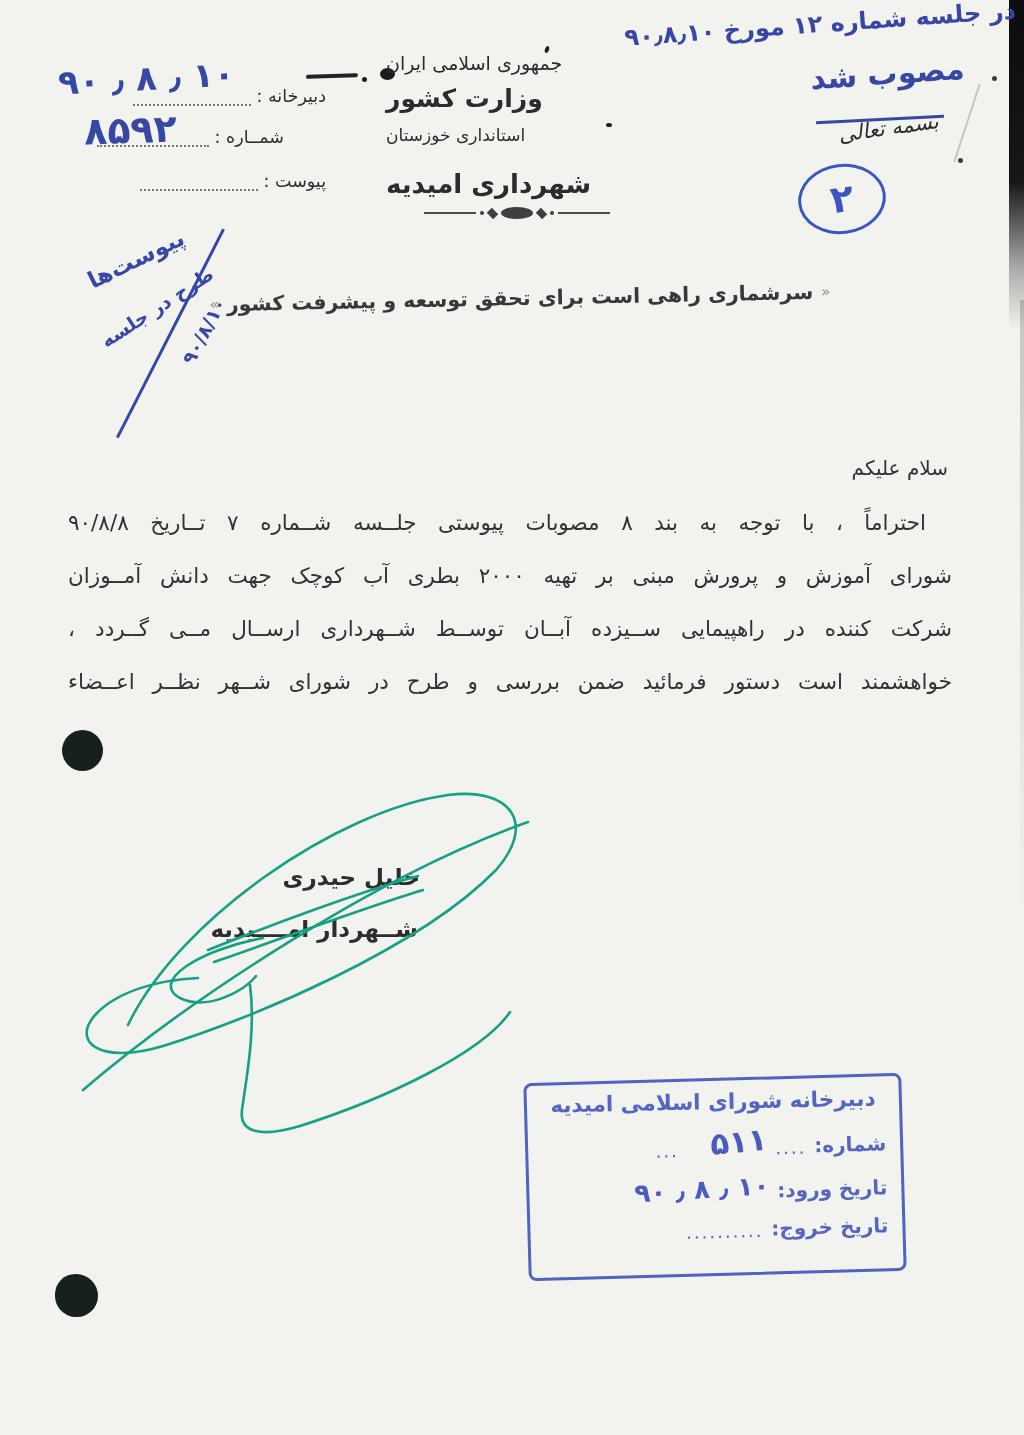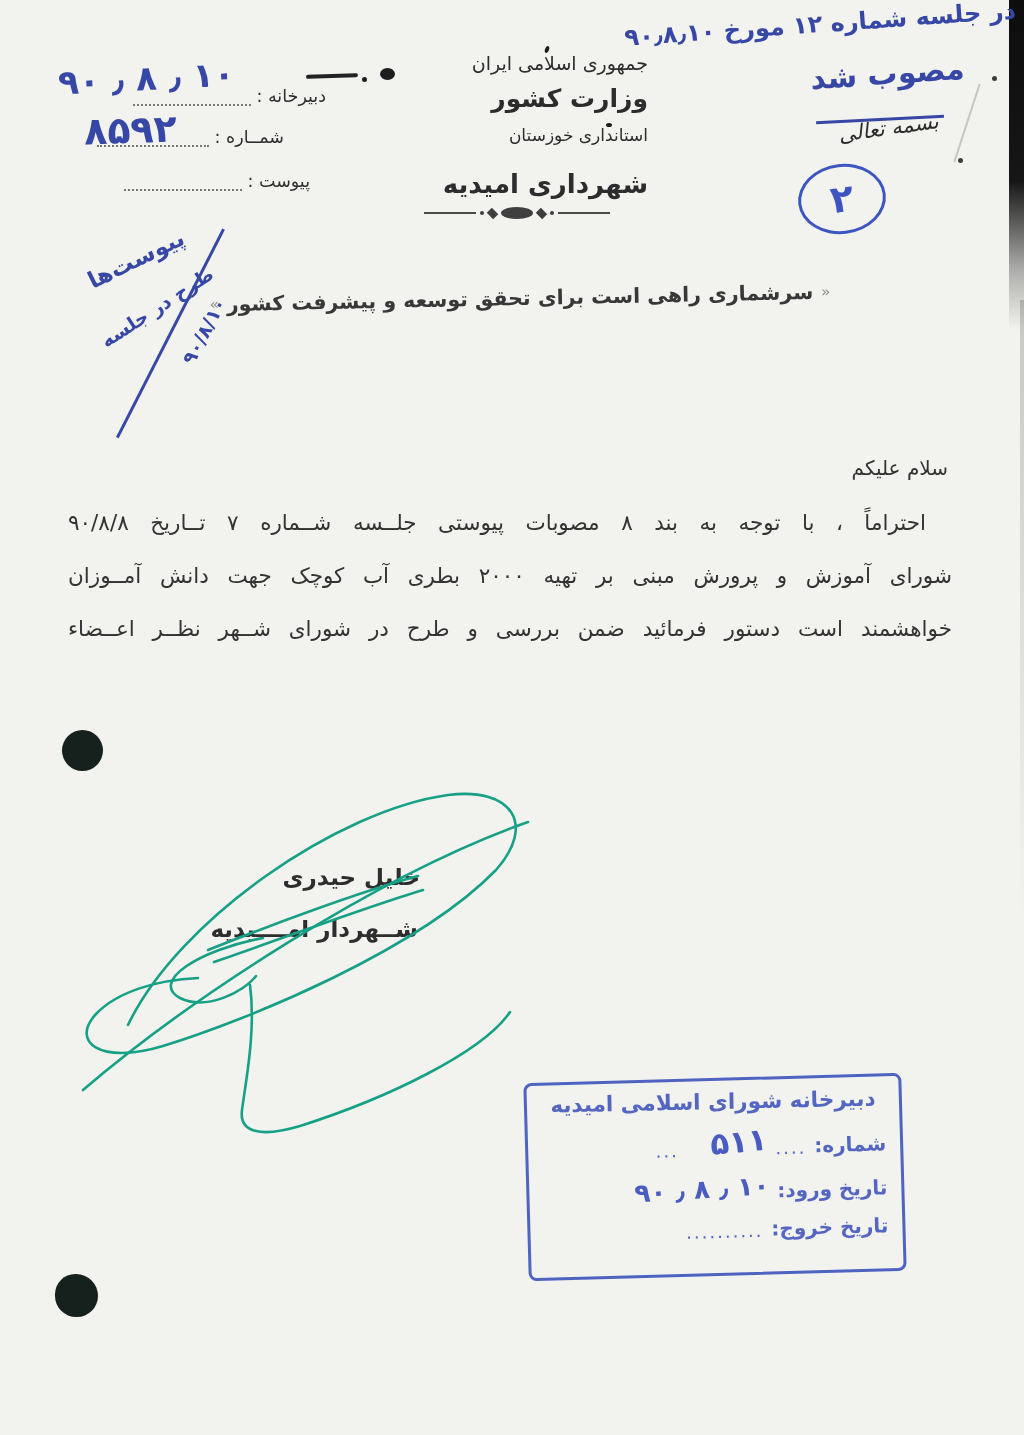--- a/index.html
+++ b/index.html
@@ -19,21 +19,21 @@
     background:linear-gradient(to bottom,#0d0d0d 0%,#161616 55%,rgba(90,90,90,.45) 82%,rgba(120,120,120,0) 100%);
     transform:skewY(2deg);transform-origin:top right;
   }
   .edge-faint{right:0;top:300px;width:4px;height:620px;background:linear-gradient(to bottom,rgba(70,70,70,.25),rgba(70,70,70,0));}
   .scratch{left:966px;top:82px;width:2px;height:82px;background:#c6c6c0;transform:rotate(18deg);}
   .scratch-dot{width:5px;height:5px;border-radius:50%;background:#3c3c38;}
   .blemish{background:#1d1d1d;border-radius:50%;}
   .blemish-dash{left:306px;top:74px;width:52px;height:4px;background:#222;border-radius:2px;transform:rotate(-2deg);}
   .punch{background:#16211d;border-radius:50%;}
   
-  .letterhead{left:386px;top:52px;width:262px;text-align:right;color:#2c2c2c;}
+  .letterhead{left:386px;top:52px;width:262px;text-align:left;color:#2c2c2c;}
   .lh1{font-size:19px;margin-bottom:10px;}
   .lh2{font-size:25px;font-weight:bold;margin-bottom:12px;}
   .lh3{font-size:17px;margin-bottom:24px;}
   .lh4{font-size:26px;font-weight:bold;}
   .ornament{display:flex;align-items:center;justify-content:center;gap:4px;margin-top:8px;color:#3f3f3f;}
   .orn-line{width:52px;height:2px;background:#4a4a4a;}
   .orn-dot{width:4px;height:4px;border-radius:50%;background:#3f3f3f;}
   .orn-diamond{width:9px;height:9px;background:#3f3f3f;transform:rotate(45deg) scaleY(.8);}
   .orn-oval{width:32px;height:12px;border-radius:50%;background:#3f3f3f;}
   
@@ -128,21 +128,21 @@
   </div>
 
   <div class="abs meta-row" style="right:698px;top:86px;">
     <span class="meta-label">دبیرخانه :</span>
     <span class="meta-dots" style="width:118px;"></span>
   </div>
   <div class="abs meta-row" style="right:740px;top:127px;">
     <span class="meta-label">شمــاره :</span>
     <span class="meta-dots" style="width:112px;"></span>
   </div>
-  <div class="abs meta-row" style="right:714px;top:171px;">
+  <div class="abs meta-row" style="right:698px;top:171px;">
     <span class="meta-label">پیوست :</span>
     <span class="meta-dots" style="width:118px;"></span>
   </div>
   <div class="abs hand hand-date">۹۰ ٫ ۸ ٫ ۱۰</div>
   <div class="abs hand hand-num">۸۵۹۲</div>
 
   <div class="abs note1">در جلسه شماره ۱۲ مورخ ۹۰٫۸٫۱۰</div>
   <div class="abs note2">مصوب شد</div>
   <div class="abs note-underline"></div>
   <div class="abs besmellah">بسمه تعالی</div>
@@ -158,20 +158,21 @@
 
   <div class="abs slash-line"></div>
   <div class="abs side-w1">پیوست‌ها</div>
   <div class="abs side-w2">طرح در جلسه</div>
   <div class="abs side-date">۹۰/۸/۱۰</div>
 
   <div class="abs salutation">سلام علیکم</div>
   <div class="abs body-text">
     <div class="body-line justified indent1">احتراماً ، با توجه به بند ۸ مصوبات پیوستی جلــسه شــماره ۷ تــاریخ ۹۰/۸/۸</div>
     <div class="body-line justified">شورای آموزش و پرورش مبنی بر تهیه ۲۰۰۰ بطری آب کوچک جهت دانش آمــوزان</div>
+    <div class="body-line justified">شرکت کننده در راهپیمایی ســیزده آبــان توســط شــهرداری ارســال مــی گــردد ،</div>
     <div class="body-line justified">خواهشمند است دستور فرمائید ضمن بررسی و طرح در شورای شــهر نظــر اعــضاء</div>
   </div>
 
   <div class="abs sig-name">خلیل حیدری</div>
   <div class="abs sig-title">شــهردار امــــیدیه</div>
   <svg class="abs sig-svg" width="510" height="360" viewBox="0 0 510 360">
     <g fill="none" stroke="#16a085" stroke-width="2.6" stroke-linecap="round">
       <path d="M 70 245 C 120 140 280 30 390 15 C 455 7 478 45 438 90 C 360 170 190 240 105 266 C 42 285 12 262 38 234 C 60 211 100 200 140 198"></path>
       <path d="M 25 310 C 130 220 320 95 470 42"></path>
       <path d="M 150 170 C 200 150 300 112 360 96"></path>

